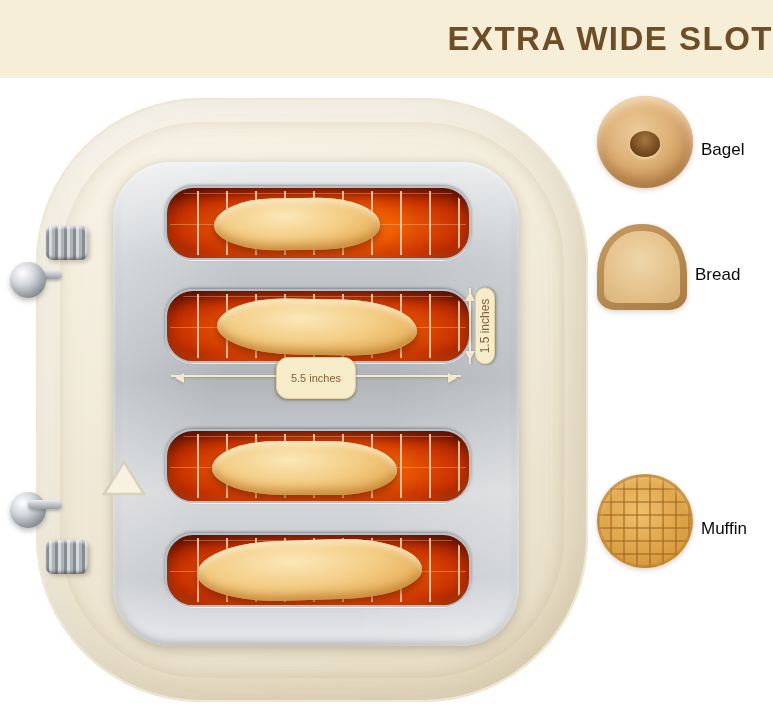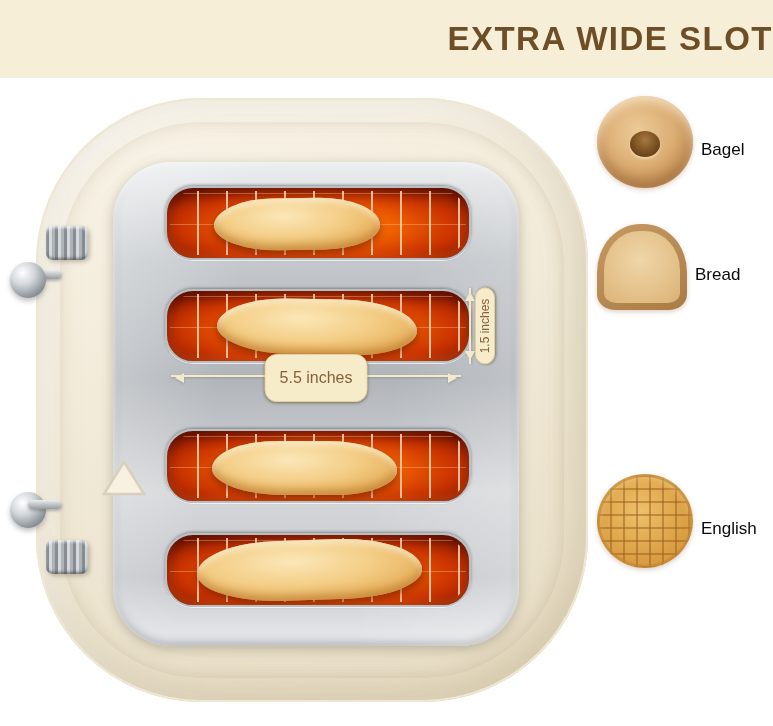--- a/index.html
+++ b/index.html
@@ -50,21 +50,21 @@
   .bread-1{left:47px;top:10px;width:166px;height:52px;transform:rotate(-1deg);}
   .bread-2{left:50px;top:8px;width:200px;height:56px;transform:rotate(1deg);}
   .bread-3{left:45px;top:10px;width:185px;height:54px;}
   .bread-4{left:30px;top:5px;width:225px;height:60px;transform:rotate(-2deg);}
 
   
   .dim-h{position:absolute;left:58px;top:213px;width:290px;height:0;border-top:2px solid #f3e9cd;
          filter:drop-shadow(0 1px 1px rgba(90,70,30,.3));}
   .dim-h::before{content:"";position:absolute;left:-1px;top:-4px;border:5px solid transparent;border-right:9px solid #f3e9cd;}
   .dim-h::after{content:"";position:absolute;right:-1px;top:-4px;border:5px solid transparent;border-left:9px solid #f3e9cd;}
-  .pill{background:#f7ecca;color:#85603a;font-size:16px;padding:14px 14px;border-radius:12px;
+  .pill{background:#f7ecca;color:#85603a;font-size:11px;padding:14px 14px;border-radius:12px;
         border:1px solid #e2d0a2;white-space:nowrap;box-shadow:0 1px 3px rgba(80,60,20,.3);}
   .dim-h .pill{position:absolute;left:50%;top:1px;transform:translate(-50%,-50%);}
   .dim-v{position:absolute;left:356px;top:126px;width:0;height:76px;border-left:2px solid #f3e9cd;
          filter:drop-shadow(1px 0 1px rgba(90,70,30,.3));}
   .dim-v::before{content:"";position:absolute;top:-1px;left:-6px;border:5px solid transparent;border-bottom:9px solid #f3e9cd;}
   .dim-v::after{content:"";position:absolute;bottom:-1px;left:-6px;border:5px solid transparent;border-top:9px solid #f3e9cd;}
   .dim-v .pill{position:absolute;left:14px;top:38px;transform:translate(-50%,-50%) rotate(-90deg);font-size:12px;padding:2px 10px;}
 
   
   .knob{position:absolute;border-radius:7px;
@@ -183,17 +183,17 @@
   <div class="food-item fi-1">
     <div class="breadslice">
       <div class="crumb"></div>
     </div>
     <div class="food-label">Bread</div>
   </div>
 
 
   <div class="food-item fi-3">
     <div class="waffle"></div>
-    <div class="food-label">English</div>
+    <div class="food-label">Muffin</div>
   </div>
 
 
 </div>
 
 </body></html>

